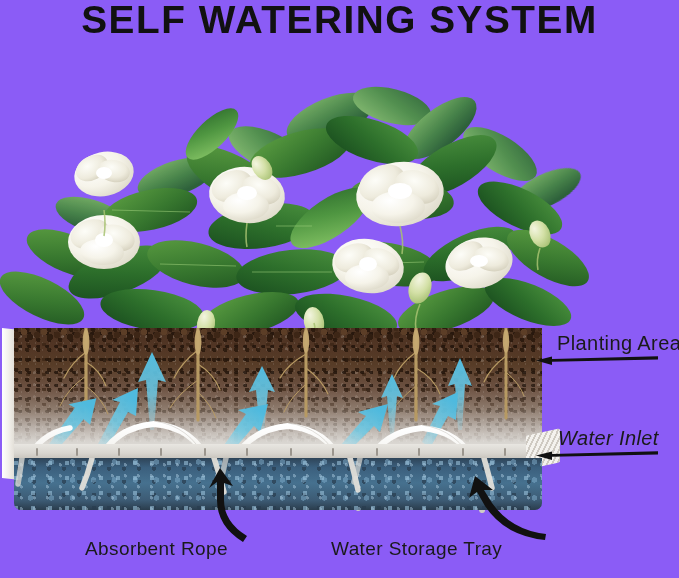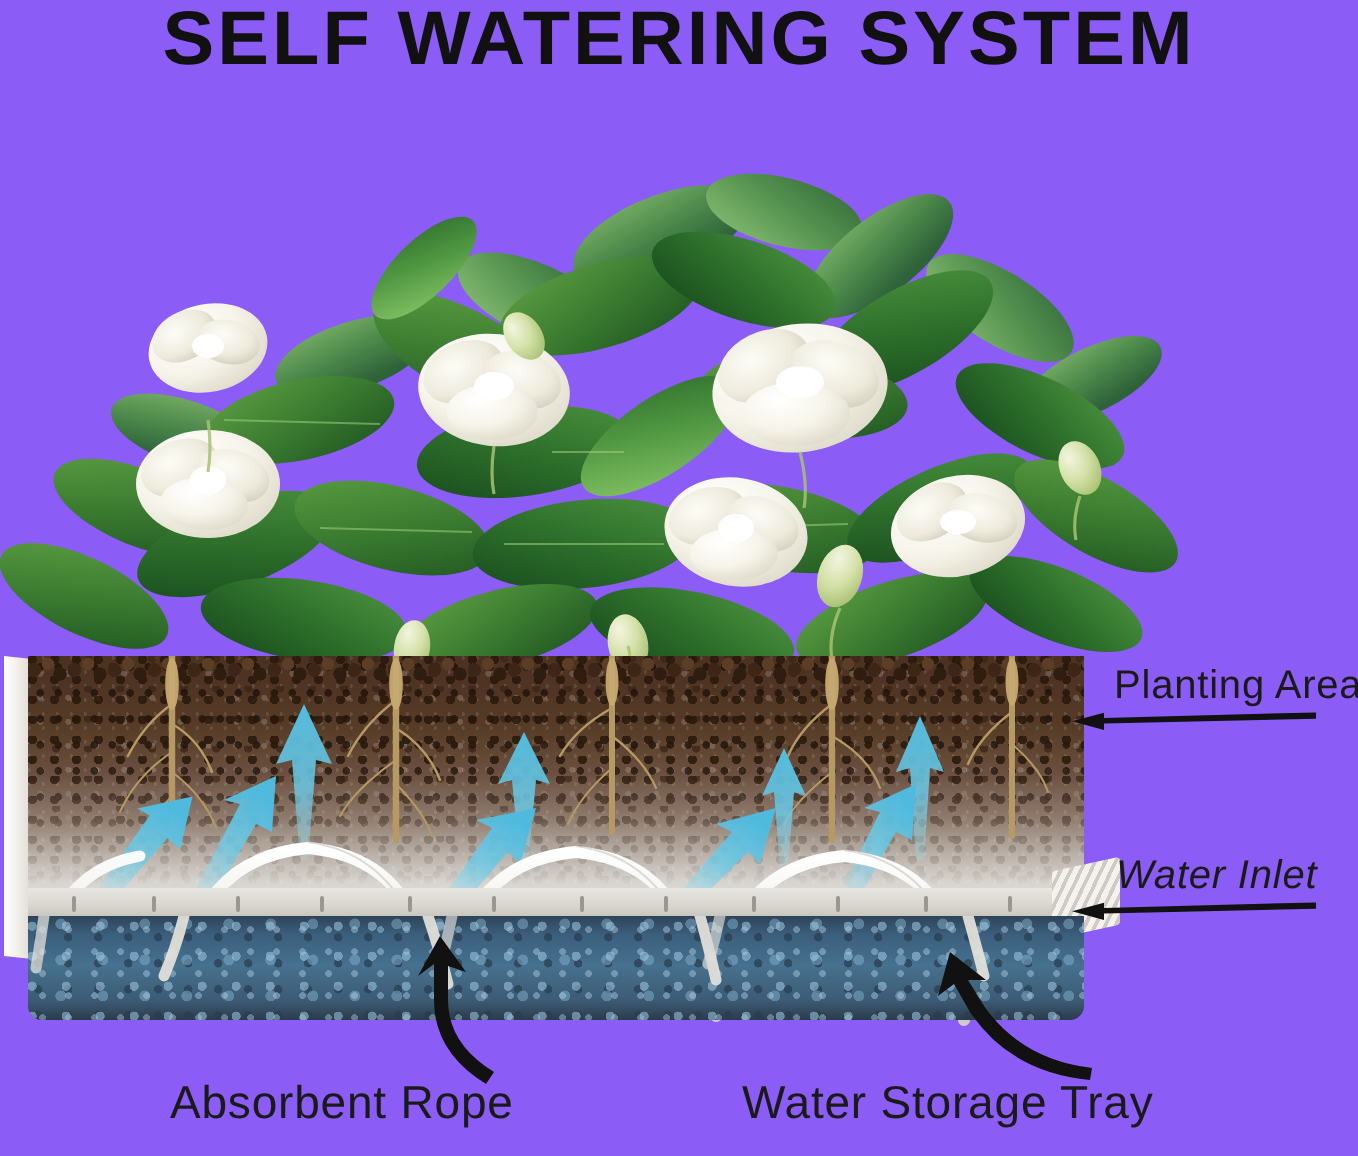--- a/index.html
+++ b/index.html
@@ -159,21 +159,21 @@
     position: absolute;
     font-family: "Liberation Sans", sans-serif;
     font-size: 20px;
     letter-spacing: 0.4px;
     color: #1a1a1a;
     white-space: nowrap;
   }
   .callout-bottom {
     position: absolute;
     font-family: "Liberation Sans", sans-serif;
-    font-size: 23px;
+    font-size: 19px;
     letter-spacing: 0.4px;
     color: #1a1a1a;
     white-space: nowrap;
   }
   .leader { position: absolute; }
   .leader svg { display: block; overflow: visible; }
 </style>
 </head>
 <body>
 
@@ -506,20 +506,20 @@
     </svg>
   </div>
 
   <div class="callout-bottom" style="left:85px; top:538px;">Absorbent Rope</div>
   <div class="leader" style="left:195px; top:466px;">
     <svg width="80" height="82" viewBox="0 0 80 82">
       <path d="M48 76 Q22 60 22 34 L22 16 L14 22 L25 2 L38 20 L29 17 L29 34 Q29 56 52 70 Z" fill="#111111"></path>
     </svg>
   </div>
 
-  <div class="callout-bottom" style="left:331px; top:538px;margin-left:40px;">Water Storage Tray</div>
+  <div class="callout-bottom" style="left:331px; top:538px;">Water Storage Tray</div>
   <div class="leader" style="left:457px; top:474px;">
     <svg width="90" height="72" viewBox="0 0 90 72">
       <path d="M88 66 Q48 62 28 32 L20 18 L12 24 L18 2 L36 16 L27 16 L35 29 Q54 56 89 60 Z" fill="#111111"></path>
     </svg>
   </div>
 
 </div>
 
 </body></html>

